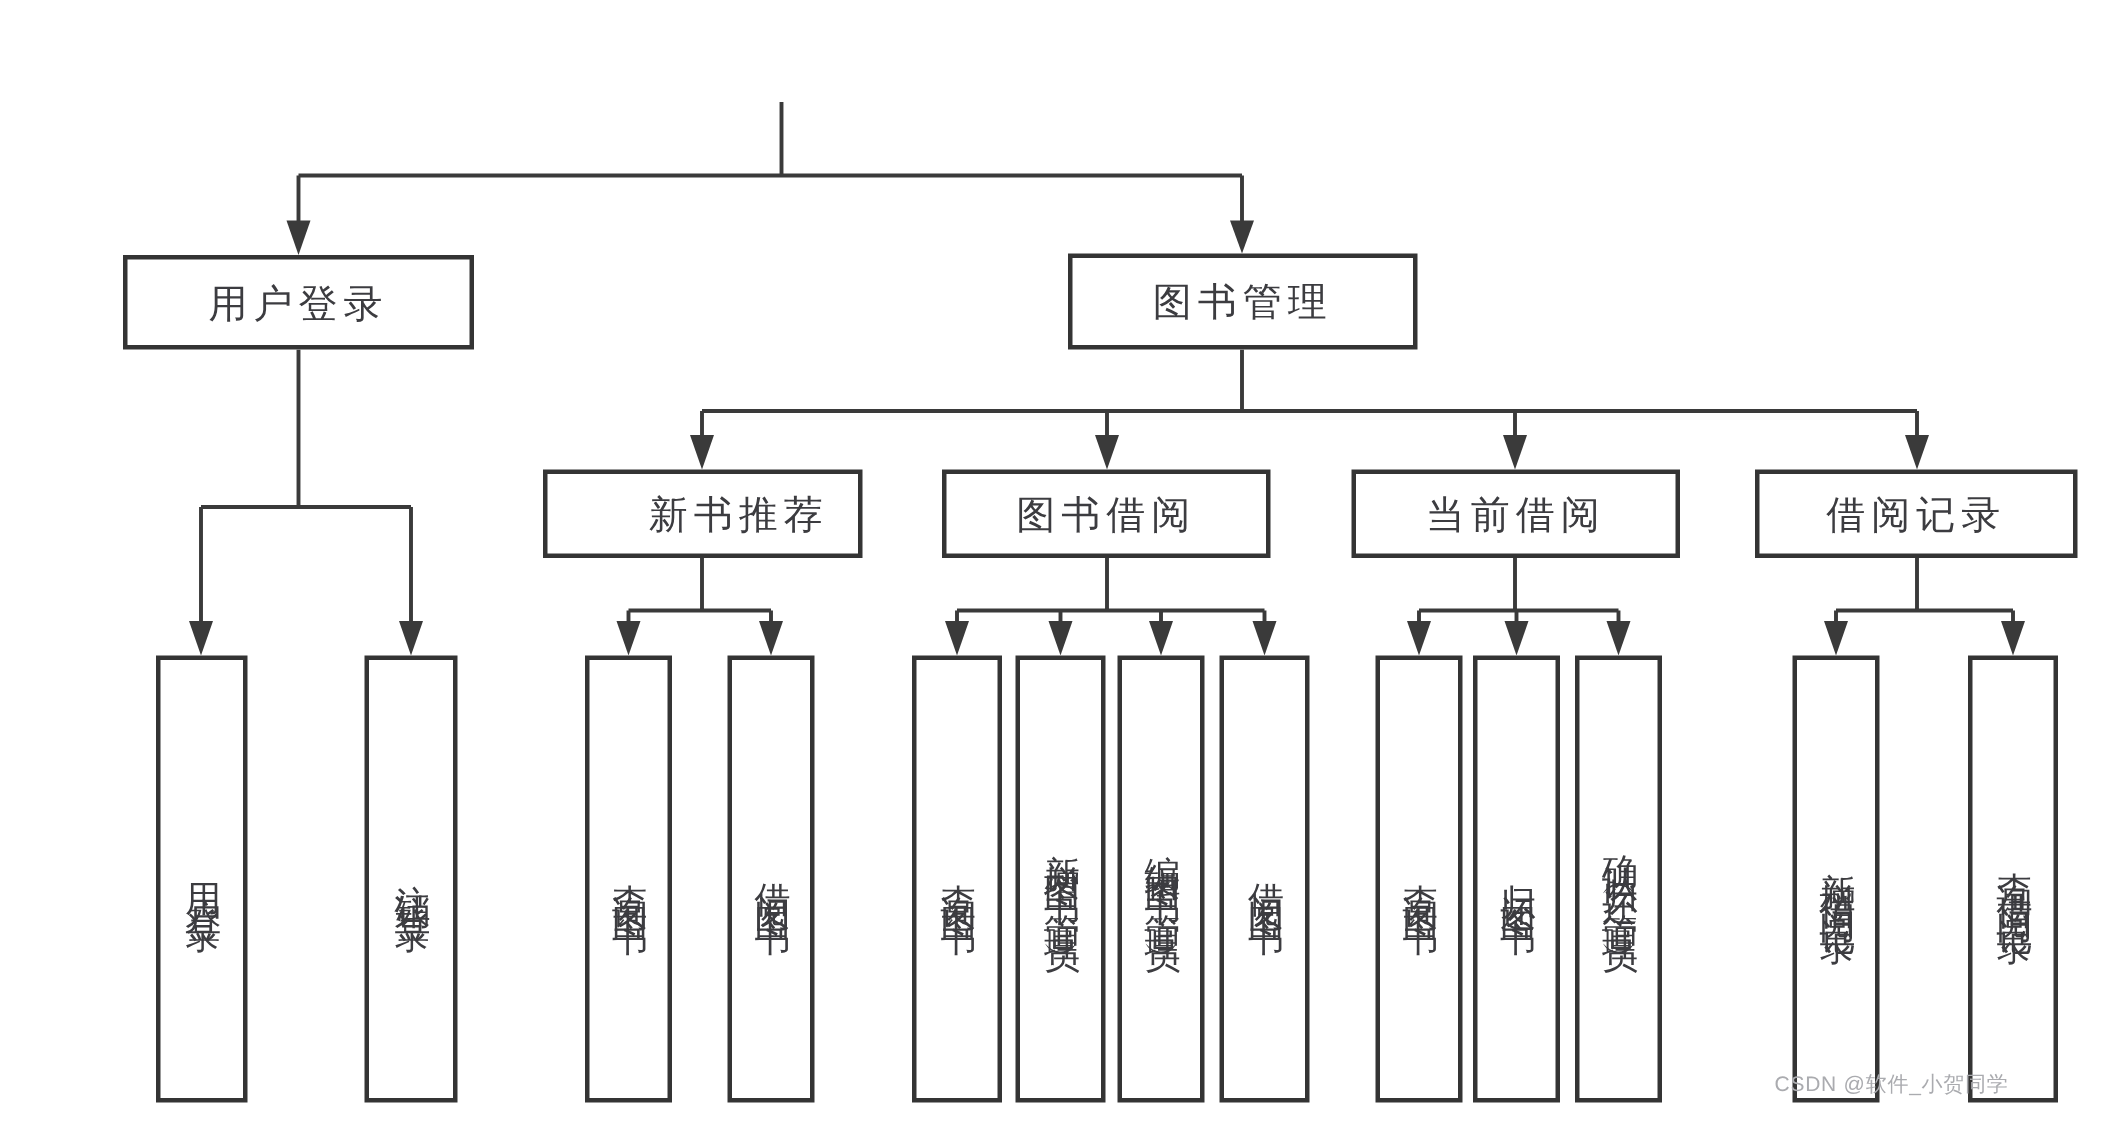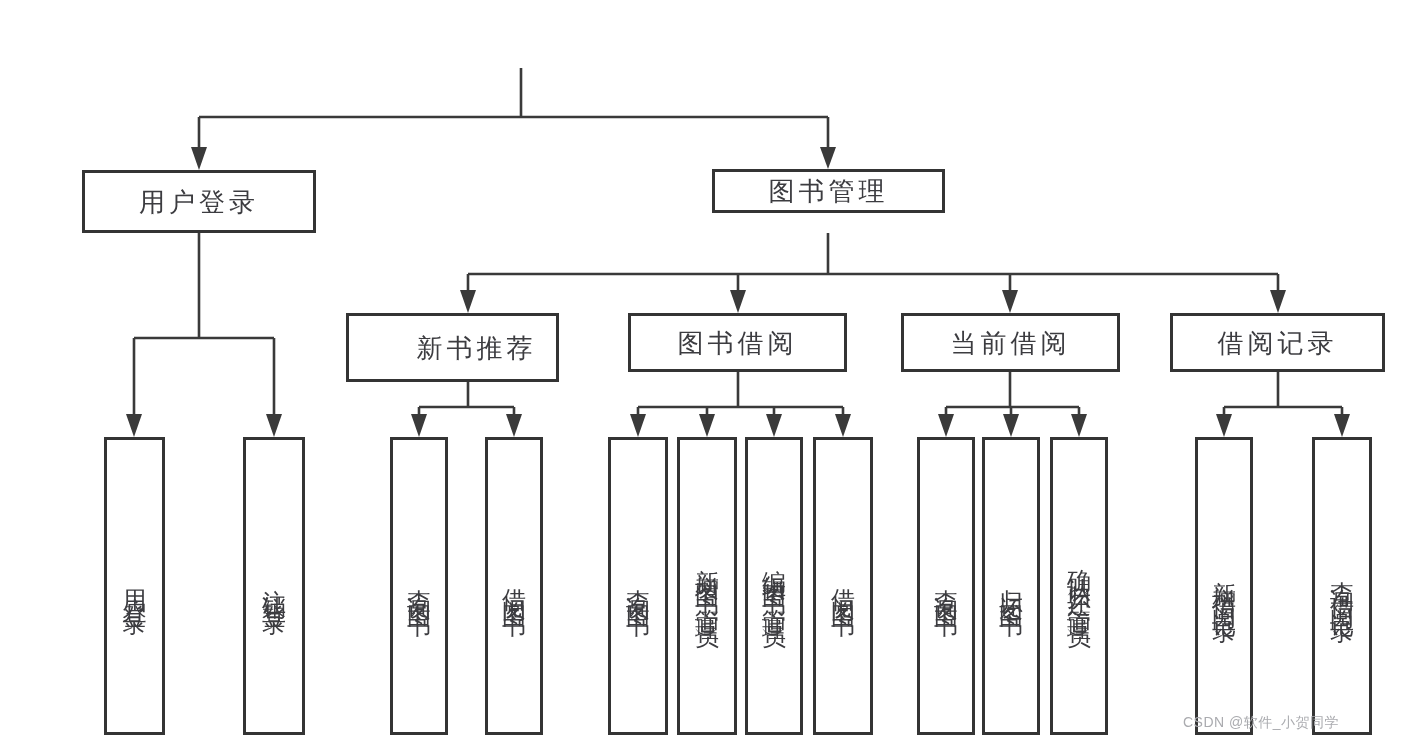--- a/index.html
+++ b/index.html
@@ -83,23 +83,23 @@
       <polygon points="938,414 954,414 946,437"></polygon>
       <polygon points="1003,414 1019,414 1011,437"></polygon>
       <polygon points="1071,414 1087,414 1079,437"></polygon>
       <polygon points="1216,414 1232,414 1224,437"></polygon>
       <polygon points="1334,414 1350,414 1342,437"></polygon>
     </g>
   </svg>
 
 
   <div class="box h" style="left:82px; top:170px; width:234px; height:63px;">用户登录</div>
-  <div class="box h" style="left:712px; top:169px; width:233px; height:44px;">图书管理</div>
+  <div class="box h" style="left:712px; top:169px; width:233px; height:64px;">图书管理</div>
 
-  <div class="box h" style="left:346px; top:313px; width:213px; height:69px;padding-left:48px;">新书推荐</div>
+  <div class="box h" style="left:362px; top:313px; width:213px; height:59px;padding-left:48px;">新书推荐</div>
   <div class="box h" style="left:628px; top:313px; width:219px; height:59px;">图书借阅</div>
   <div class="box h" style="left:901px; top:313px; width:219px; height:59px;">当前借阅</div>
   <div class="box h" style="left:1170px; top:313px; width:215px; height:59px;">借阅记录</div>
 
   <div class="box v" style="left:104px; top:437px; width:61px; height:298px;">用户登录</div>
   <div class="box v" style="left:243px; top:437px; width:62px; height:298px;">注销登录</div>
 
   <div class="box v" style="left:390px; top:437px; width:58px; height:298px;">查询图书</div>
   <div class="box v" style="left:485px; top:437px; width:58px; height:298px;">借阅图书</div>
 

